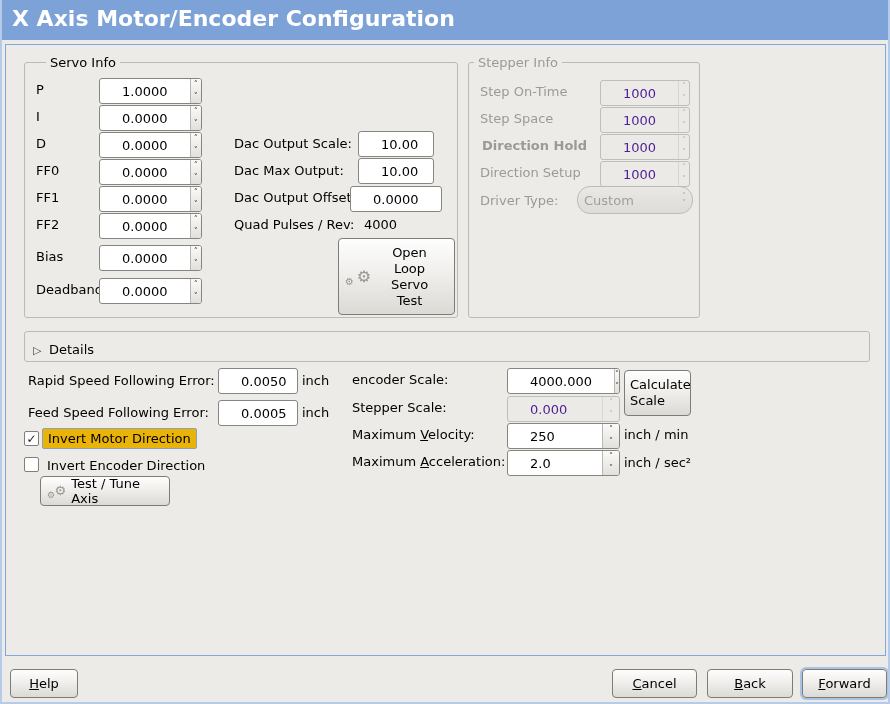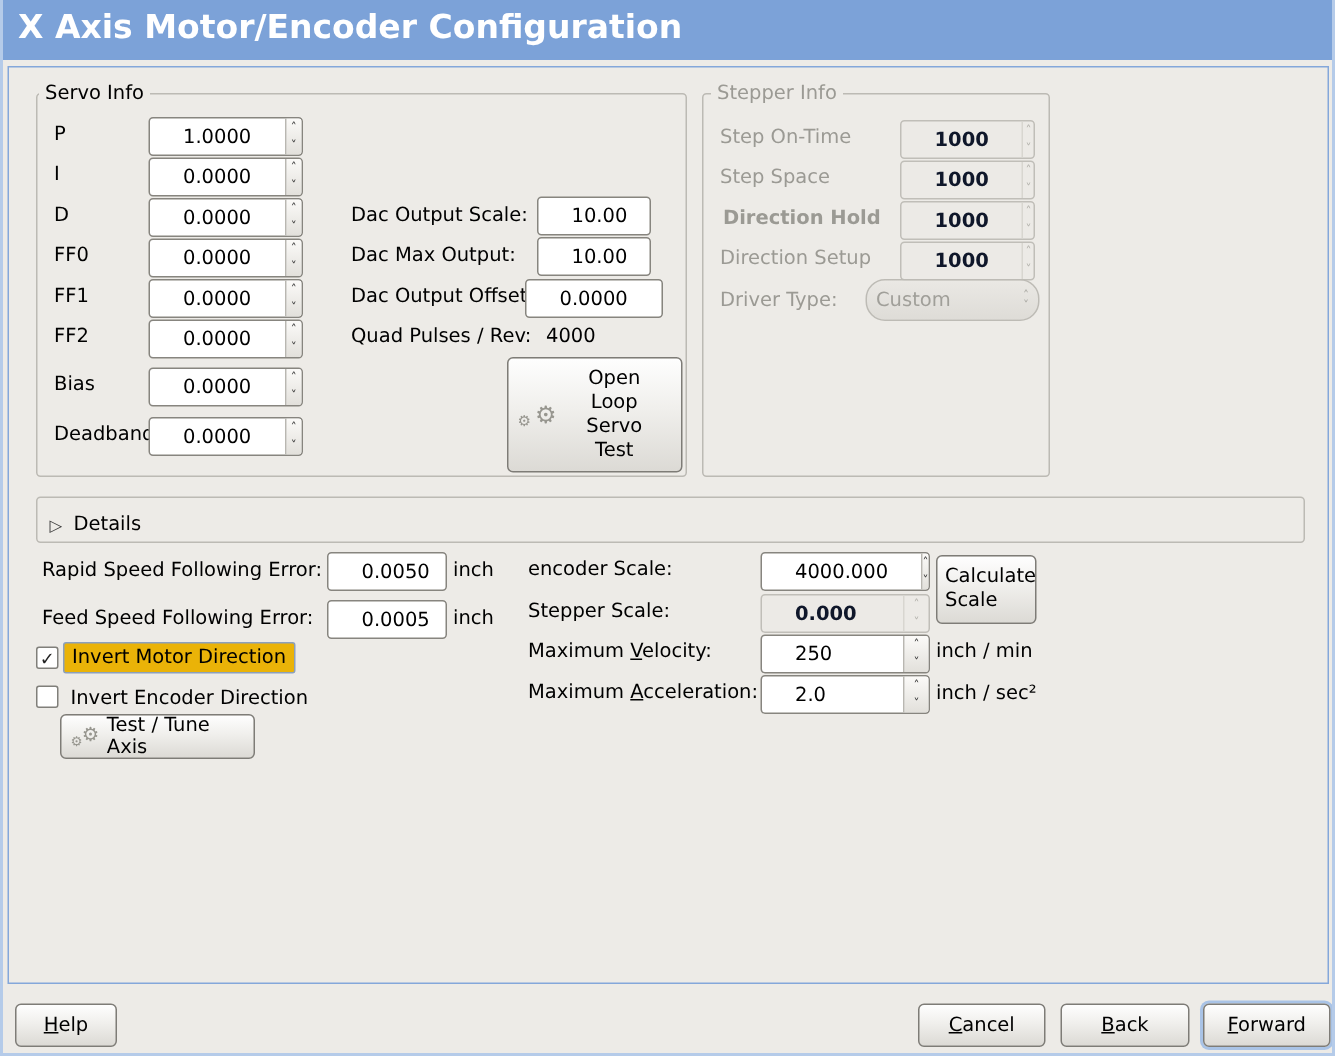--- a/index.html
+++ b/index.html
@@ -15,21 +15,21 @@
   .lbl{position:absolute;font-size:13px;color:#000;white-space:nowrap;z-index:2;}
   .dis{color:#9b9a94;}
   .b{font-weight:bold;}
   .mn{text-decoration:underline;}
   .spin{position:absolute;display:flex;height:26px;background:#fff;border:1px solid #87857f;border-radius:3px;box-sizing:border-box;overflow:hidden;z-index:2;}
   .spin .val{flex:1;display:flex;align-items:center;font-size:13px;padding:0 22px;color:#000;}
   .spin.center .val{justify-content:center;}
   .spin .btns{width:16px;display:flex;flex-direction:column;border-left:1px solid #b9b7b1;background:linear-gradient(#fbfaf8,#e2e0db);}
   .spin .btns .sb{flex:1;display:flex;align-items:center;justify-content:center;font-size:8px;color:#333;line-height:1;}
   .spin.disabled{background:#eceae6;border-color:#c0beb8;}
-  .spin.disabled .val{color:#0f172a;font-weight:bold;}
+  .spin.disabled .val{color:#4c1d95;}
   .spin.disabled .btns{background:none;border-left-color:#d8d6d0;}
   .spin.disabled .btns .sb{color:#b3b2ac;}
   .btn{position:absolute;display:flex;align-items:center;justify-content:center;font-size:13px;color:#000;
        background:linear-gradient(#fefefe 0%,#f0efec 45%,#dcdad5 100%);
        border:1px solid #7e7c77;border-radius:4px;box-sizing:border-box;z-index:2;}
   .btn.focusring{box-shadow:0 0 0 2px #a9c3e6;}
   .cb{position:absolute;width:15px;height:15px;background:#fff;border:1px solid #807f7a;border-radius:2px;box-sizing:border-box;
       display:flex;align-items:center;justify-content:center;font-size:12px;font-weight:bold;color:#222;z-index:3;}
   .combo{position:absolute;display:flex;align-items:center;background:linear-gradient(#eae8e4,#dedcd7);
          border:1px solid #bdbbb5;border-radius:13px;box-sizing:border-box;font-size:13px;color:#a09f99;padding:0 6px;z-index:2;}
@@ -46,21 +46,21 @@
 
 <div id="win">
 
   <div id="titlebar">
     <span class="t">X Axis Motor/Encoder Configuration</span>
   </div>
 
   <div id="contentframe"></div>
 
   <div class="gtkframe" style="left:22px;top:62px;width:434px;height:256px;"></div>
-  <span class="legend" style="left:24px;top:55px;">Servo Info</span>
+  <span class="legend" style="left:44px;top:55px;">Servo Info</span>
 
   <span class="lbl" style="left:34px;top:82px;">P</span>
   <span class="lbl" style="left:34px;top:109px;">I</span>
   <span class="lbl" style="left:34px;top:136px;">D</span>
   <span class="lbl" style="left:34px;top:163px;">FF0</span>
   <span class="lbl" style="left:34px;top:190px;">FF1</span>
   <span class="lbl" style="left:34px;top:217px;">FF2</span>
   <span class="lbl" style="left:34px;top:249px;">Bias</span>
   <span class="lbl" style="left:34px;top:282px;">Deadband</span>
 

